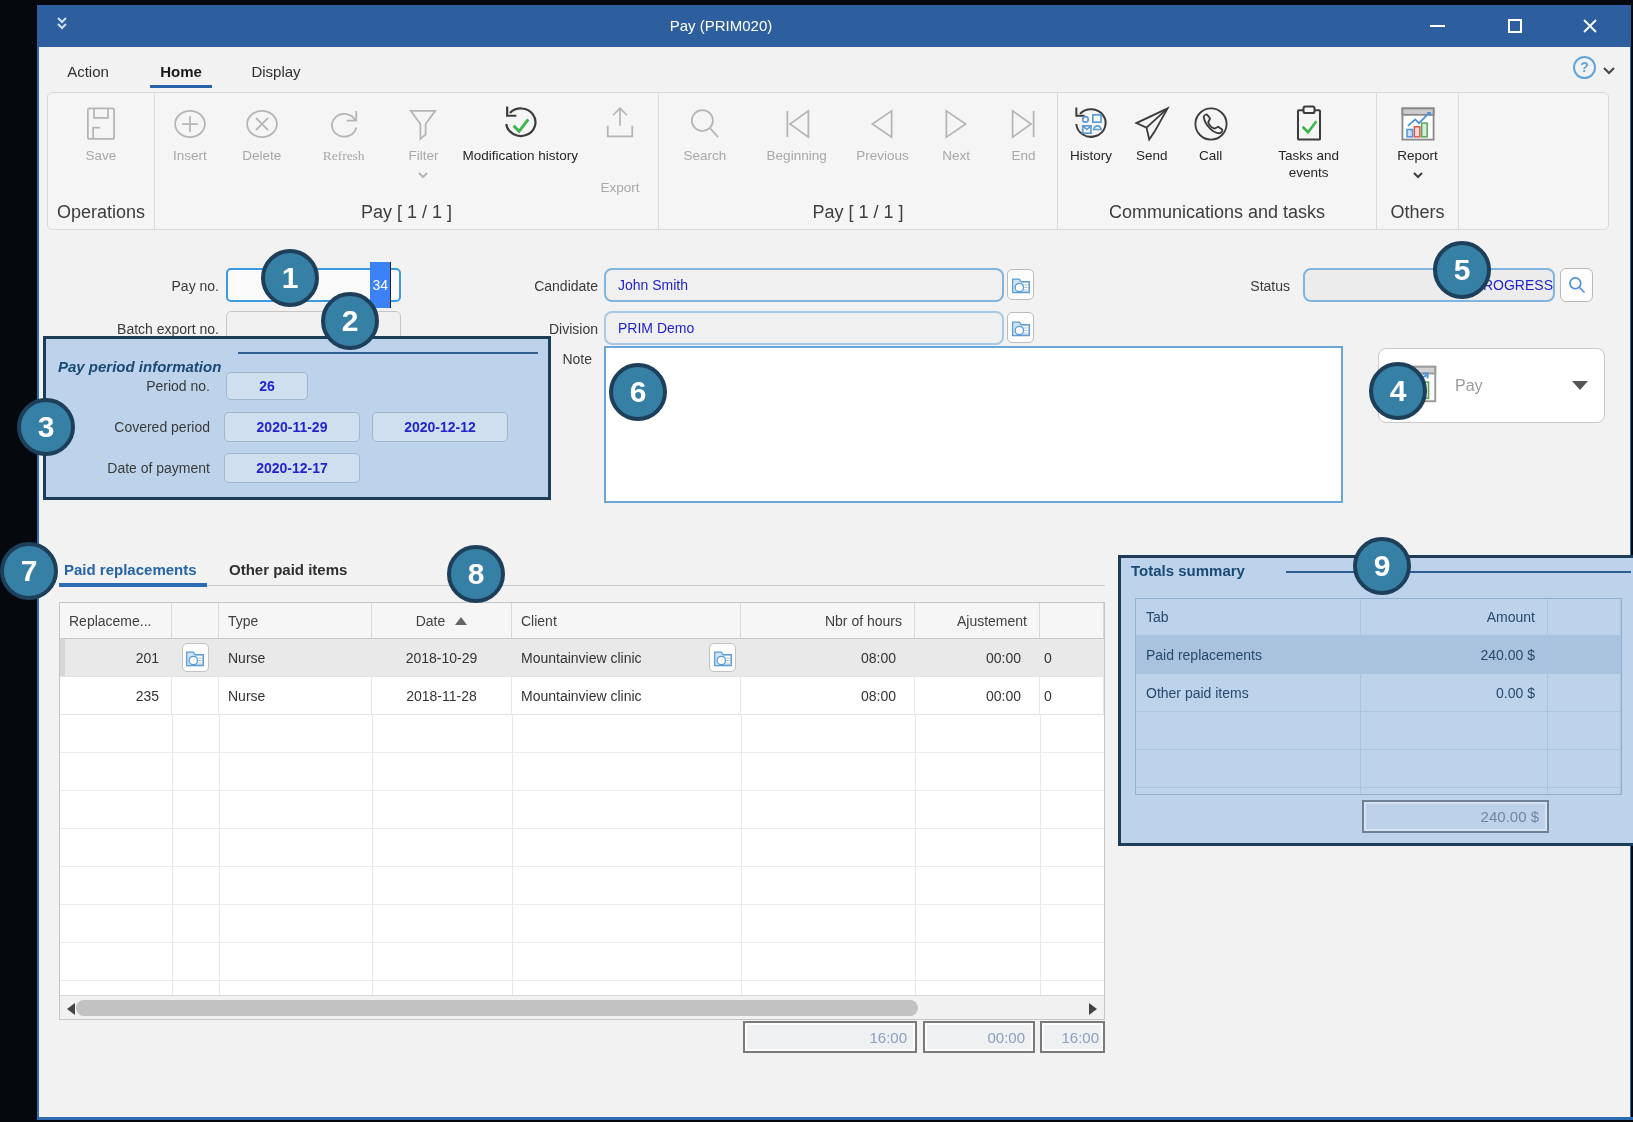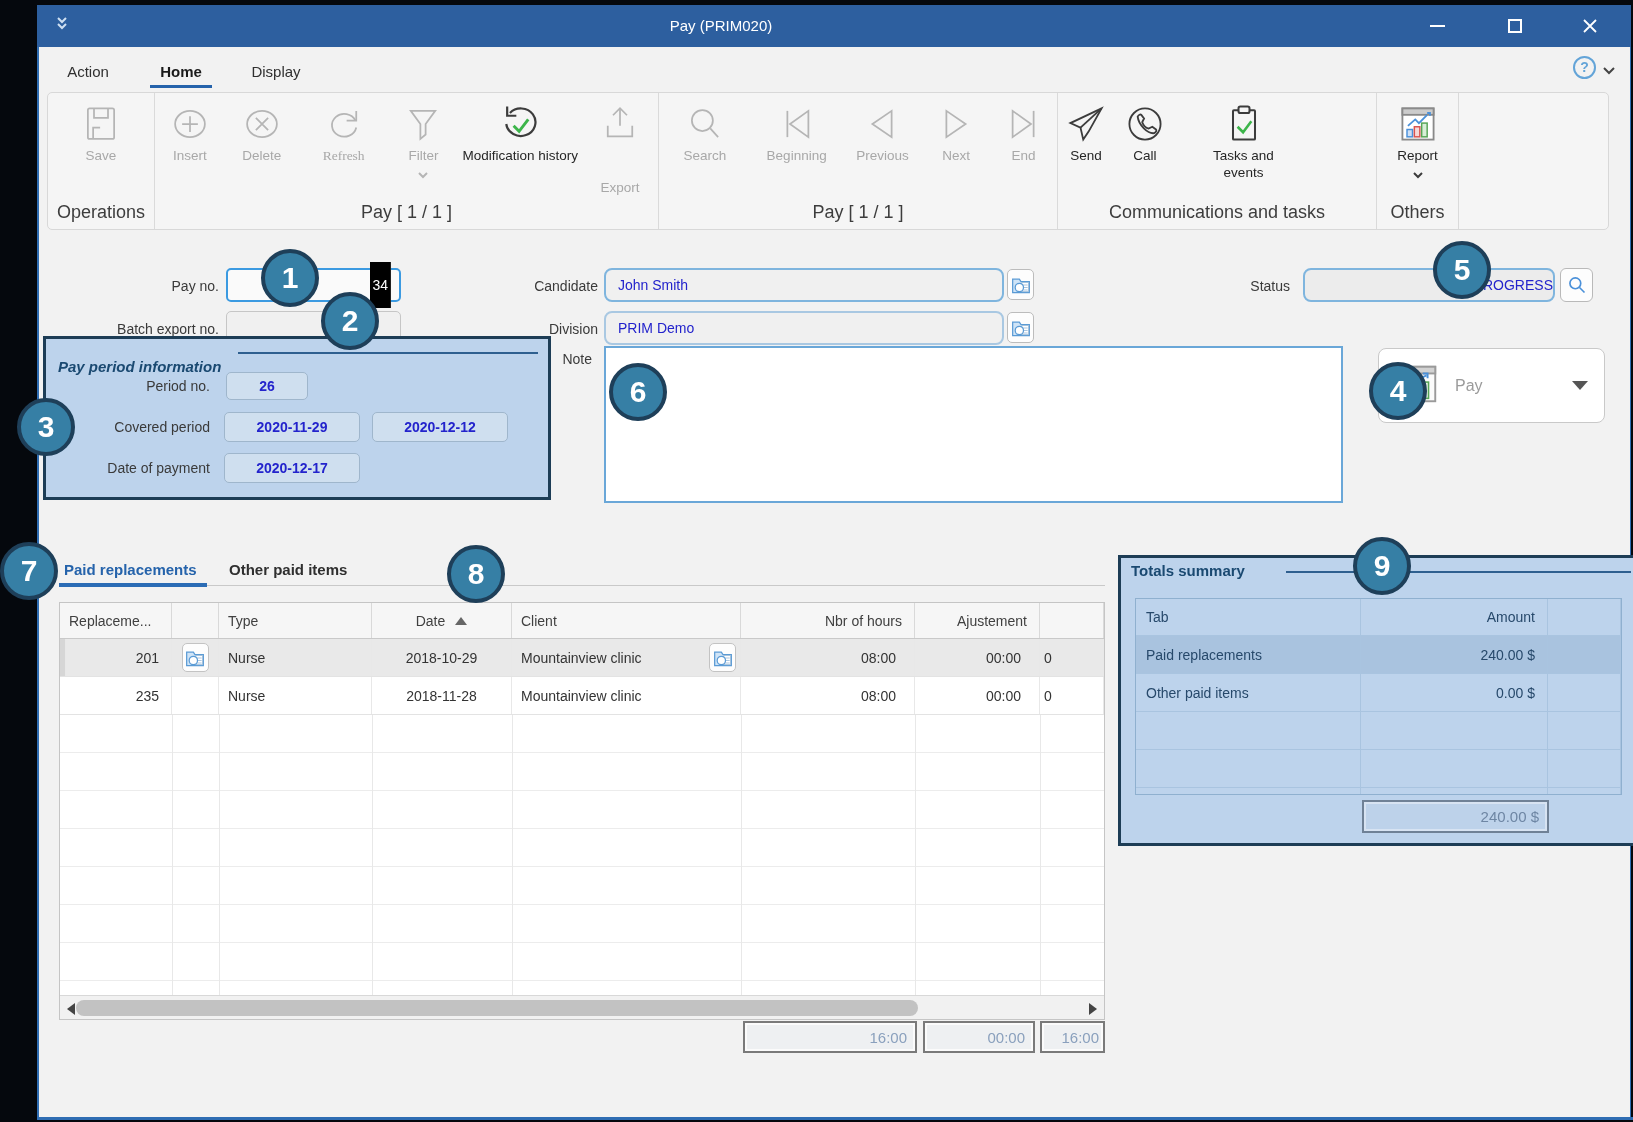--- a/index.html
+++ b/index.html
@@ -41,21 +41,21 @@
   .rbtn.disabled .rlbl { color:#a8a8a8;text-align:center; }
   .rgrouplabel { position:absolute; bottom:6px; left:0; right:0; text-align:center;
                  font-size:18px; color:#3d3d3d; }
   .chev { margin-top:1px; }
 
   
   .flabel { font-size:14px; color:#3a3a3a; text-align:right; height:18px; line-height:18px; }
   .field { border-radius:8px; font-size:14px; color:#2323cc; }
   .lookup-btn { width:27px; height:31px; background:#fdfdfd; border:1px solid #bcbcbc;
                 border-radius:5px; display:flex; align-items:center; justify-content:center; }
-  .selection { background:#000000; color:#fff; padding:15px 2px; border-right:1px solid #222; }
+  .selection { background:#3b82f6; color:#fff; padding:15px 2px; border-right:1px solid #222; }
 
   
   .annot-box { background:#bdd3ec; border:3px solid #1d3d56; }
   .annot-title { font-size:15px; font-weight:bold; color:#1a4971; }
   .annot-line { height:2px; background:#2e5f8f; }
   .ppfield { background:#cfdfef; border:1px solid #9fb6cc; border-radius:5px;
              font-size:14px; font-weight:bold; color:#2323cc; text-align:center; }
 
   
   .dtab { font-size:15px; height:24px; line-height:24px; }
@@ -278,20 +278,34 @@
               </svg>
           </div>
           <div class="rlbl">End</div>
         </div>
       </div>
       <div class="rgrouplabel">Pay [ 1 / 1 ]</div>
     </div>
 
     <div class="rgroup" style="width:319px;">
       <div class="rbtns">
+        <div class="rbtn" style="width:66px;">
+          <div class="ric">
+            <svg width="44" height="44" viewBox="0 0 48 48" fill="none">
+              <path d="M12 13a16 15 0 1 1-4 11" stroke="#3c3c3c" stroke-width="2.2"></path>
+              <path d="M8 6v9h9" stroke="#3c3c3c" stroke-width="2.2"></path>
+              <rect x="26" y="14" width="9" height="8" stroke="#5b9bd5" stroke-width="1.8"></rect>
+              <circle cx="18" cy="19" r="3" stroke="#5b9bd5" stroke-width="1.8"></circle>
+              <rect x="15" y="26" width="9" height="8" stroke="#5b9bd5" stroke-width="1.8"></rect>
+              <path d="M15 26l4.5 4 4.5-4" stroke="#5b9bd5" stroke-width="1.8"></path>
+              <path d="M27 30c0-2 2-4 4-4s4 2 4 4z" stroke="#5b9bd5" stroke-width="1.8"></path>
+              </svg>
+          </div>
+          <div class="rlbl">History</div>
+        </div>
         <div class="rbtn" style="width:56px;">
           <div class="ric">
             <svg width="44" height="44" viewBox="0 0 48 48" fill="none" stroke="#3c3c3c" stroke-width="2">
               <path d="M41 7L7 23l11 5 3 13 6-9 14-25z"></path>
                 <path d="M18 28L41 7"></path>
               </svg>
           </div>
           <div class="rlbl">Send</div>
         </div>
         <div class="rbtn" style="width:62px;">

